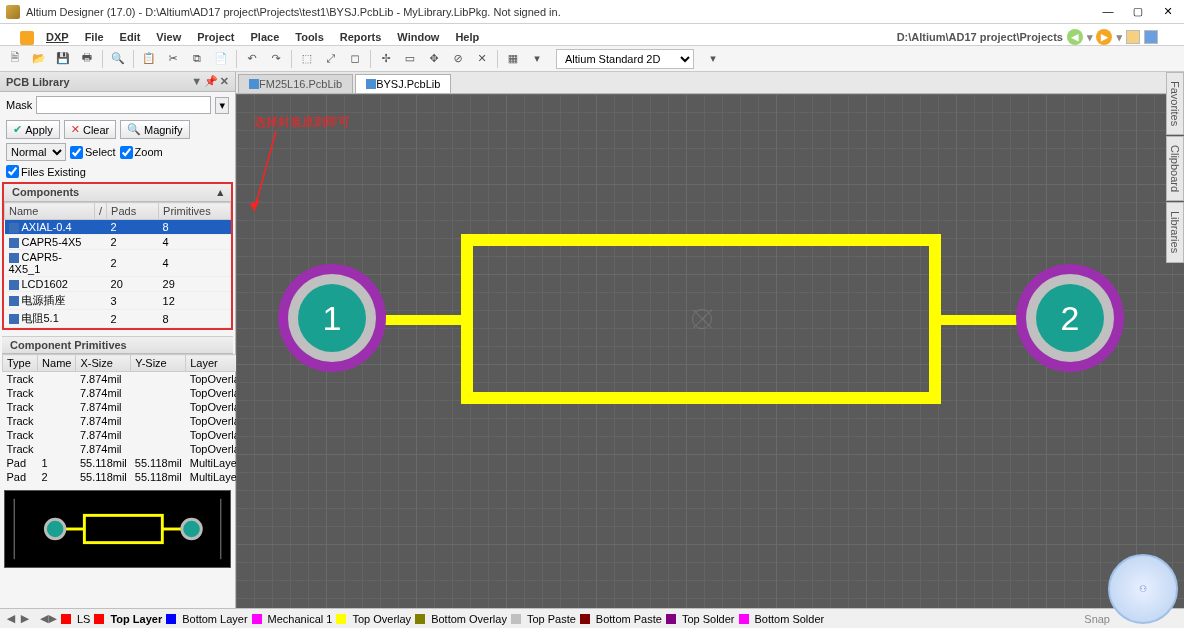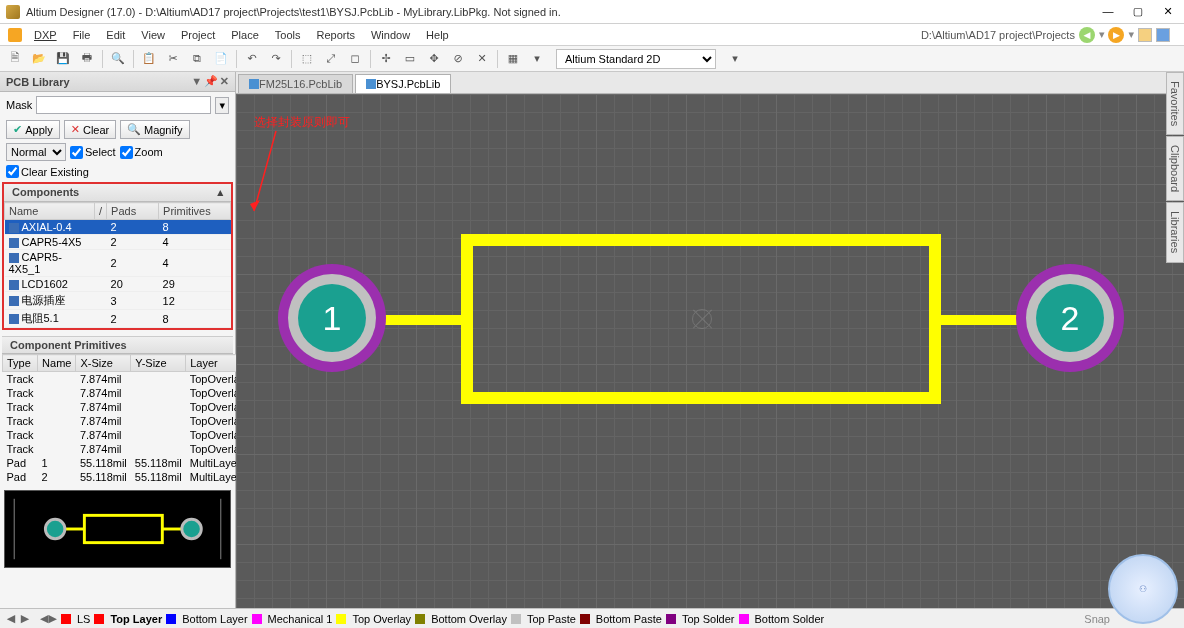--- a/index.html
+++ b/index.html
@@ -6,33 +6,33 @@
 body { width:1184px; height:628px; background:#f0f0f0; overflow:hidden; position:relative; }
 
 
 .titlebar { height:24px; background:#fff; display:flex; align-items:center; padding:0 6px; border-bottom:1px solid #d0d0d0; }
 .titlebar .logo { width:14px; height:14px; background:linear-gradient(135deg,#d4a946,#a07820); border-radius:2px; margin-right:6px; }
 .titlebar .title { flex:1; color:#333; }
 .win-controls { display:flex; gap:18px; margin-right:4px; }
 .win-controls span { width:12px; cursor:pointer; text-align:center; }
 
 
-.menubar { height:22px; background:#fff; display:flex; align-items:center; padding:0 8px; border-bottom:1px solid #d0d0d0; }
+.menubar { height:22px; background:#fff; display:flex; align-items:flex-end; padding:0 20px; border-bottom:1px solid #d0d0d0;font-weight:bold; }
 .dxp-icon { width:14px; height:14px; background:#f6a623; border-radius:2px; margin-right:4px; }
 .menubar .menu { padding:2px 8px; cursor:pointer; color:#333; }
 .menubar-right { margin-left:auto; display:flex; align-items:center; gap:4px; padding-right:6px; }
 .nav-circle { width:16px; height:16px; border-radius:50%; background:#9cd670; display:inline-flex; align-items:center; justify-content:center; font-size:9px; color:#fff; }
 .nav-circle.orange { background:#f5a623; }
 .tb-icon-sm { width:14px; height:14px; background:#ddd; border:1px solid #bbb; }
 
 
 .toolbar { height:26px; background:#f5f5f5; display:flex; align-items:center; padding:0 4px; gap:2px; border-bottom:1px solid #c8c8c8; }
 .tb-btn { width:22px; height:22px; display:flex; align-items:center; justify-content:center; cursor:pointer; color:#555; }
 .tb-sep { width:1px; height:18px; background:#ccc; margin:0 2px; }
-.view-select { border:1px solid #c0c0c0; background:#fff; padding:1px 4px; width:160px; height:20px; margin-left:6px; }
+.view-select { border:1px solid #c0c0c0; background:#fff; padding:1px 4px; width:138px; height:20px; margin-left:6px; }
 
 
 .main { display:flex; height:calc(100% - 24px - 22px - 26px - 20px); }
 
 
 .left-panel { width:236px; background:#f5f5f5; border-right:1px solid #b8b8b8; display:flex; flex-direction:column; }
 .panel-header { height:20px; background:linear-gradient(#e8e8e8,#d8d8d8); border-bottom:1px solid #b8b8b8; display:flex; align-items:center; padding:0 6px; font-weight:bold; color:#444; }
 .panel-header .hdr-ctrls { margin-left:auto; display:flex; gap:2px; font-size:9px; color:#666; }
 .mask-row { padding:4px 6px; display:flex; align-items:center; gap:4px; }
 .mask-row input { flex:1; height:18px; border:1px solid #abadb3; padding:0 3px; }
@@ -206,21 +206,21 @@
       <label>
           <input type="checkbox" checked="" style="">
           <span>Select</span>
         </label>
       <label>
           <input type="checkbox" checked="" style="">
           <span>Zoom</span>
         </label>
       <label>
           <input type="checkbox" checked="" style="">
-          <span>Clear Existing</span>
+          <span>Files Existing</span>
         </label>
     </div>
 
     <div class="grid-section">
       <div class="grid-header">
           <span>Components</span>
           <span style="margin-left:auto">▴</span>
         </div>
       <div class="comp-table">
         <table>

